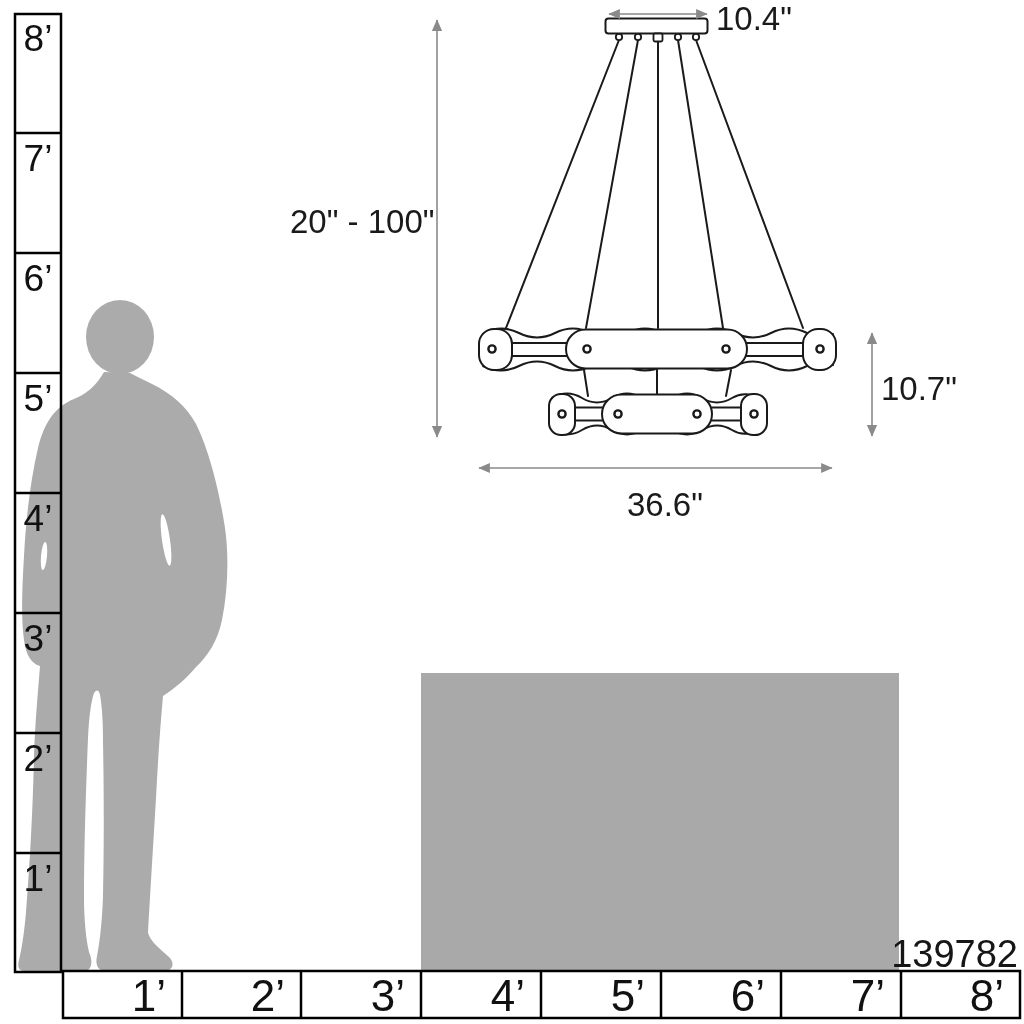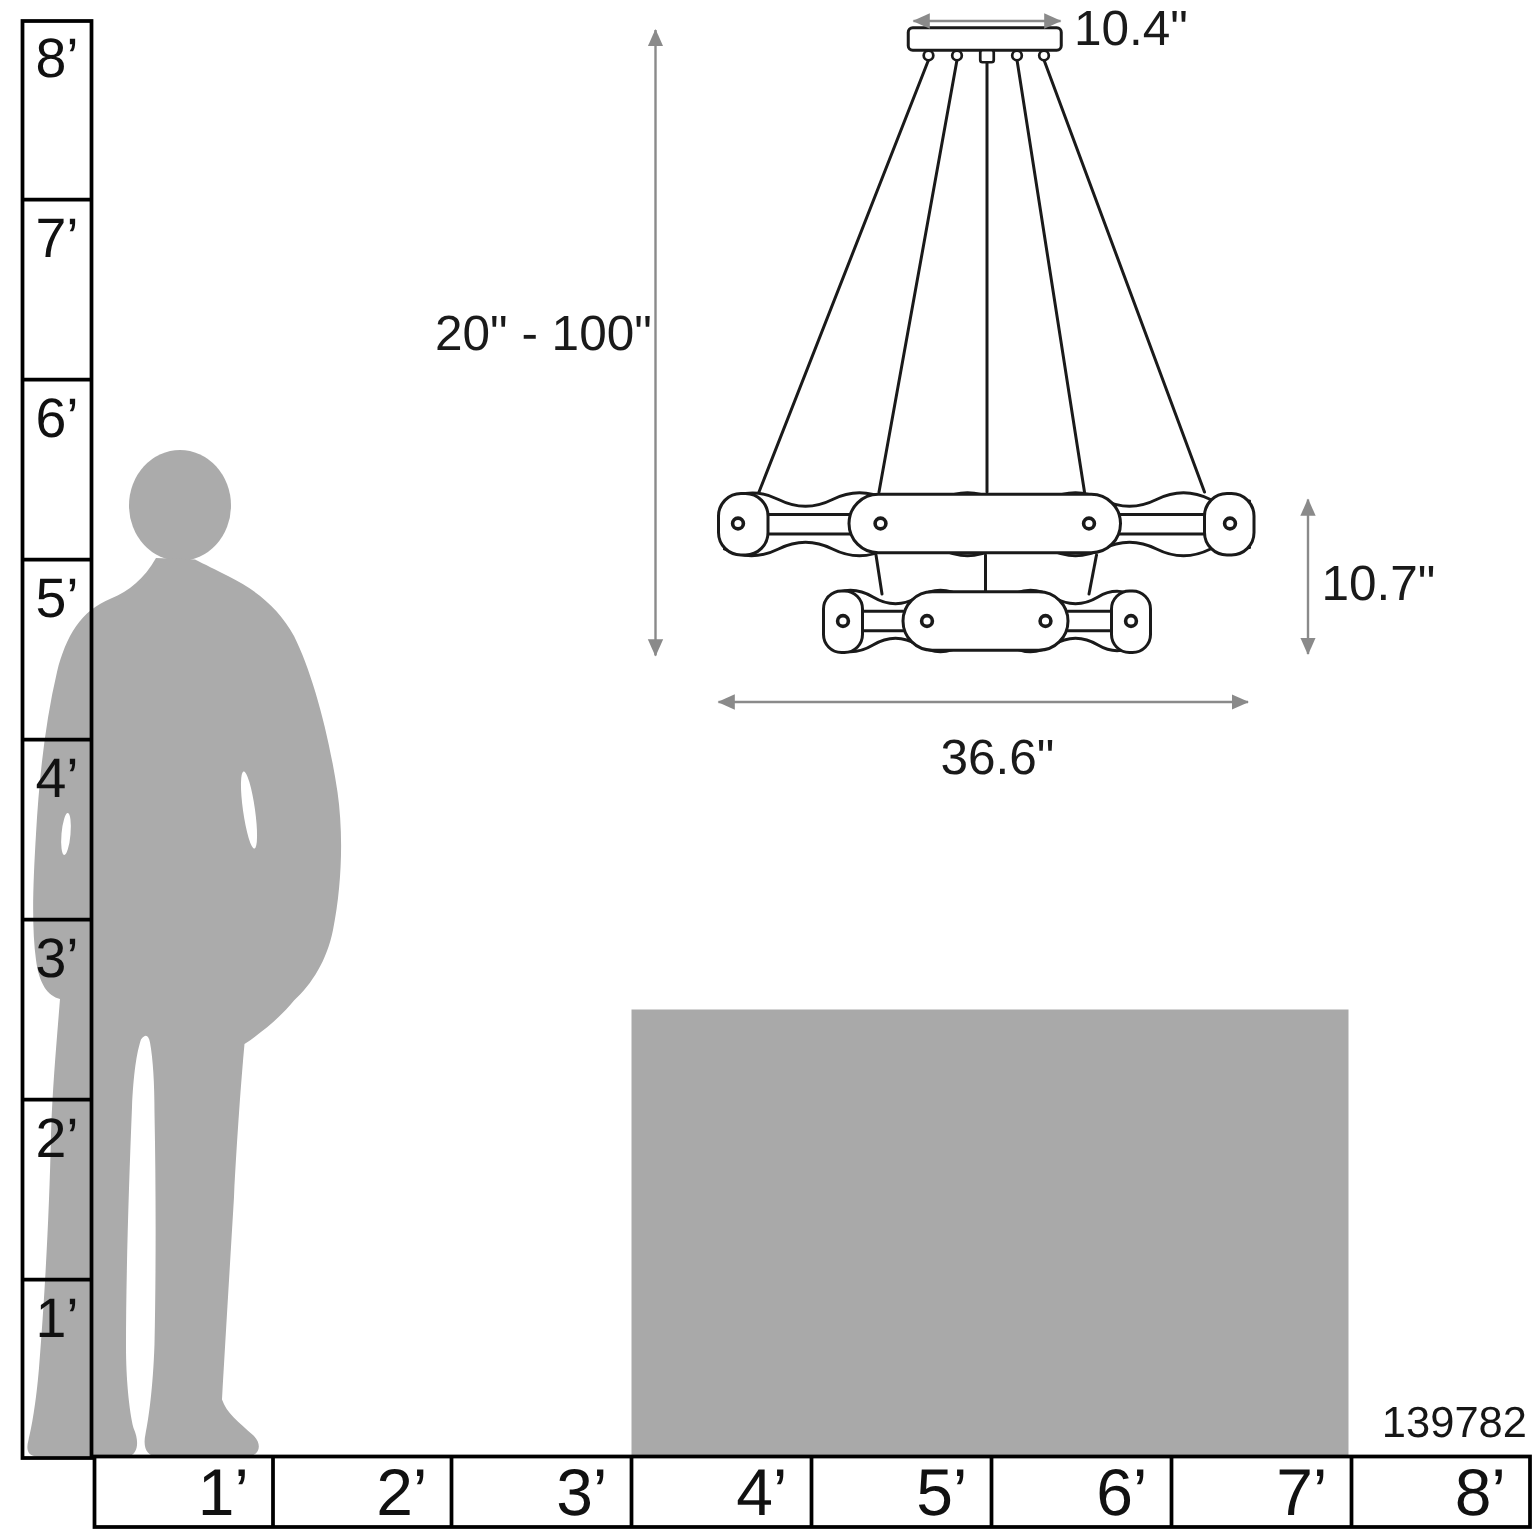--- a/index.html
+++ b/index.html
@@ -6,21 +6,21 @@
   .stage{
     position:relative;width:1024px;height:1024px;background:#ffffff;overflow:hidden;
     font-family:"Liberation Sans", sans-serif;
   }
   .stage svg{position:absolute;left:0;top:0;}
   .lbl{position:absolute;color:#1a1a1a;white-space:nowrap;}
   .dim-lbl{font-size:33px;line-height:34px;}
   .vr-lbl{left:14px;width:48px;text-align:center;font-size:37px;line-height:38px;color:#111;}
   .hr-lbl{top:973px;height:46px;line-height:46px;text-align:right;padding-right:16px;
           box-sizing:border-box;font-size:44px;color:#111;}
-  .product-lbl{left:860px;top:933px;width:158px;text-align:right;font-size:29px;color:#161616;}
+  .product-lbl{left:860px;top:933px;width:158px;text-align:right;font-size:38px;color:#161616;}
 </style>
 </head>
 <body>
 
 <div class="stage">
 
   <svg width="1024" height="1024" viewBox="0 0 1024 1024">
     <defs>
       <marker id="arr" viewBox="0 0 10 10" refX="8.5" refY="5" markerWidth="8" markerHeight="8" orient="auto-start-reverse">
         <path d="M0,1 L9,5 L0,9 z" fill="#8a8a8a"></path>

